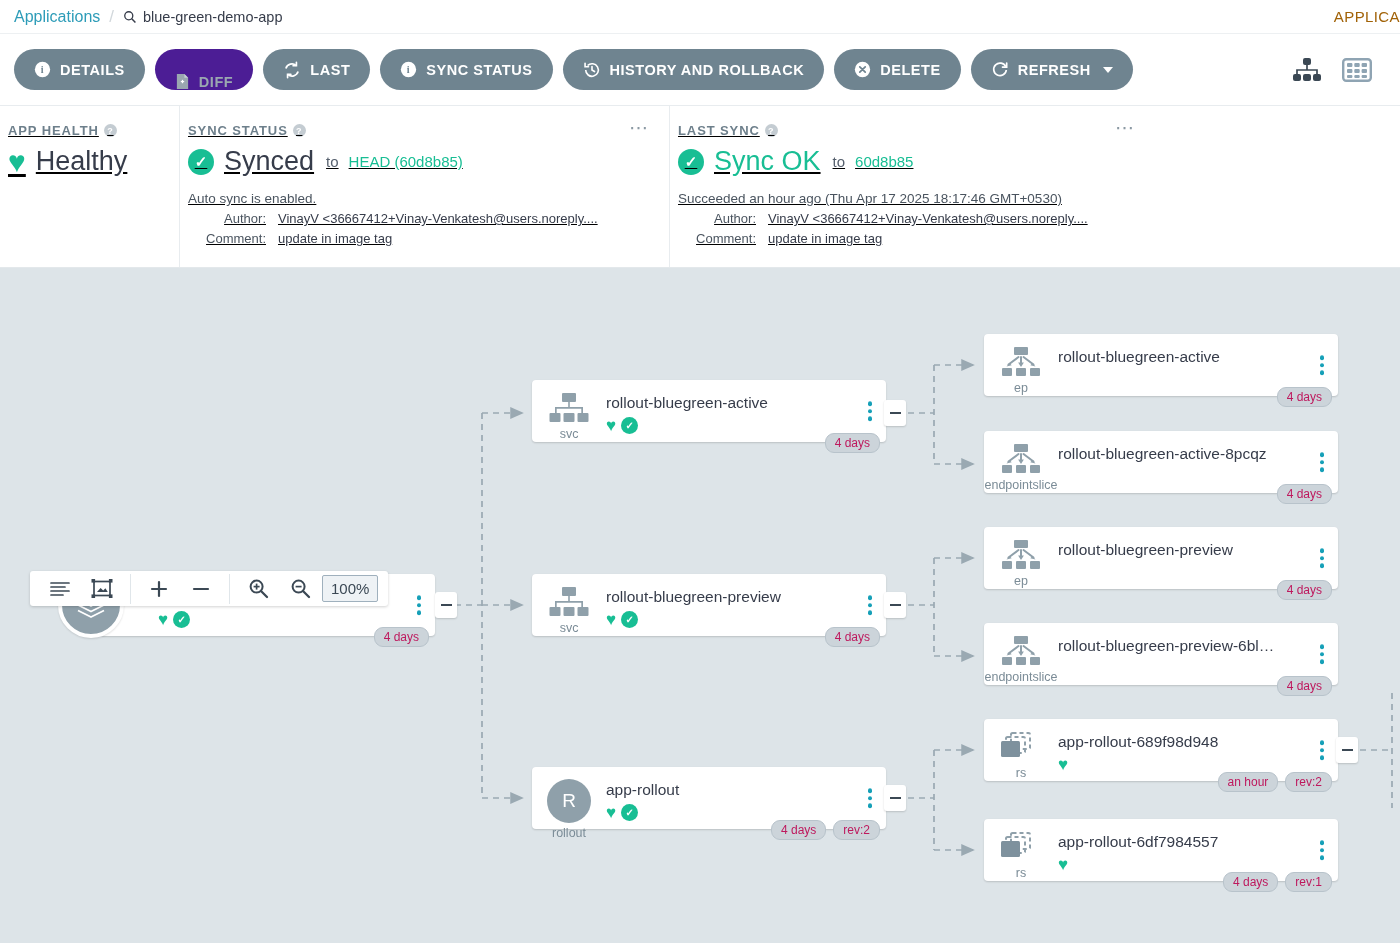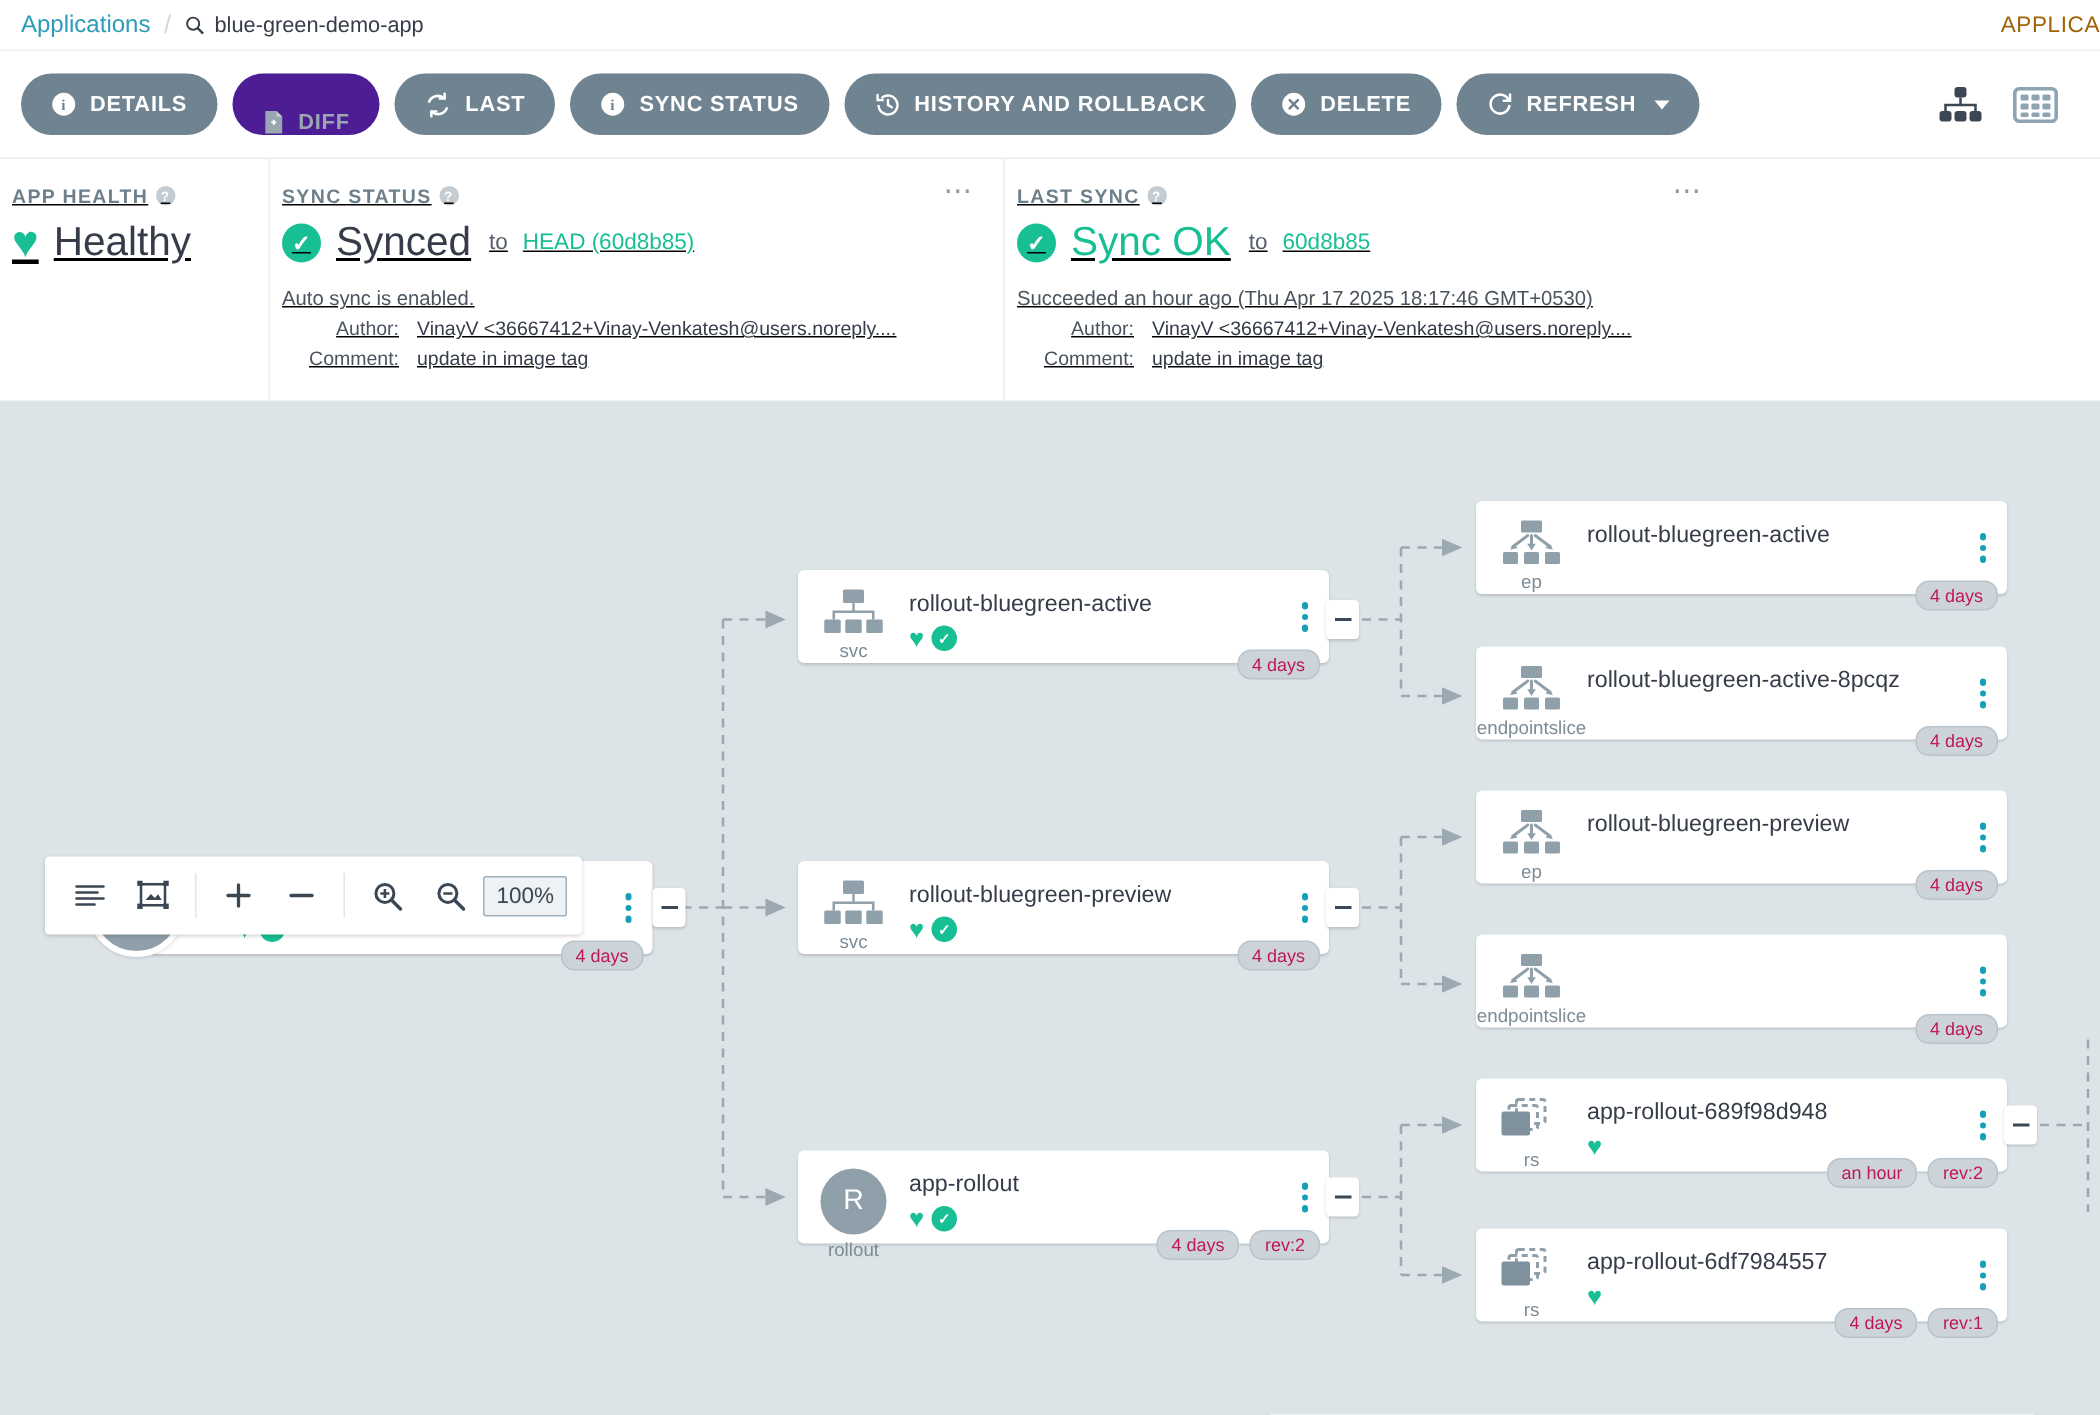--- a/index.html
+++ b/index.html
@@ -105,21 +105,21 @@
   .canvas {
     position: relative;
     height: 675px;
     background: #dde4e8;
     overflow: hidden;
   }
   svg.edges { position: absolute; left:0; top:0; width:100%; height:100%; }
 
   .zoombar {
     position: absolute; left: 30px; top: 303px;
-    height: 52px; background: #fff; border-radius: 3px;
+    height: 35px; background: #fff; border-radius: 3px;
     display: flex; align-items: center; padding: 0 10px; gap: 2px;
     box-shadow: 0 1px 3px rgba(0,0,0,.18);
     z-index: 5;
   }
   .zb-item { width: 40px; height: 40px; display:flex; align-items:center; justify-content:center;
              cursor: pointer; color: #3b4854; }
   .zb-div { width:1px; height: 30px; background: #e0e6ea; margin: 0 6px; }
   .zoom-val {
     border: 1px solid #9fb0bd; border-radius: 2px; background: #eef2f5;
     color: #3b4854; font-size: 15px; padding: 4px 8px; min-width: 52px; text-align:center;
@@ -688,20 +688,23 @@
             <path d="M18.5 11 L8.5 18.5"></path>
               <path d="M21 11 L21 18.5"></path>
               <path d="M23.5 11 L33.5 18.5"></path>
           </g>
           <path d="M6.5 20.5 l5.2-1.2 -2.2 -2.4z"></path>
           <path d="M21 21 l2.9-4.5h-5.8z"></path>
           <path d="M35.5 20.5 l-5.2-1.2 2.2-2.4z"></path>
         </svg>
         <span class="kind-label">endpointslice</span>
       </div>
+      <div class="node-body">
+        <div class="node-title">rollout-bluegreen-preview-6bl…</div>
+      </div>
       <div class="kebab">
           <i></i>
           <i></i>
           <i></i>
         </div>
     </div>
     <div class="tagrow">
       <span class="tag">4 days</span>
     </div>
   </div>

